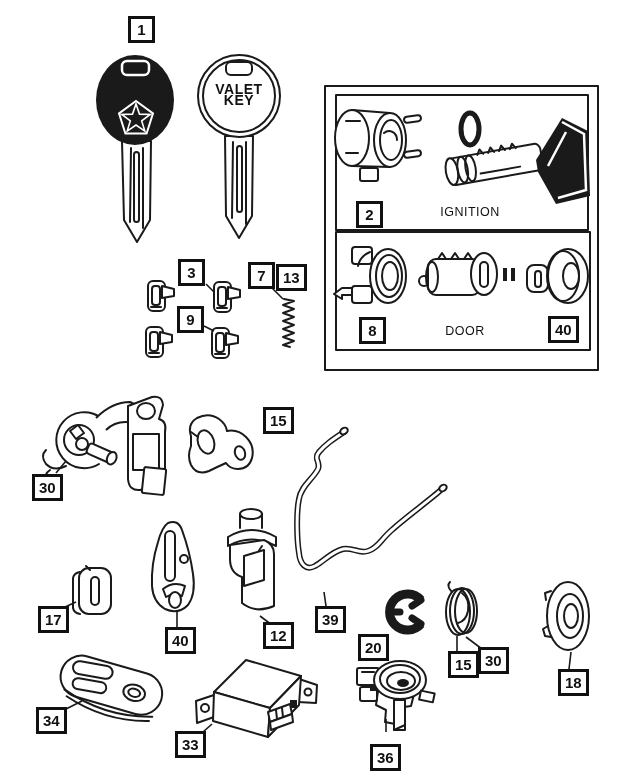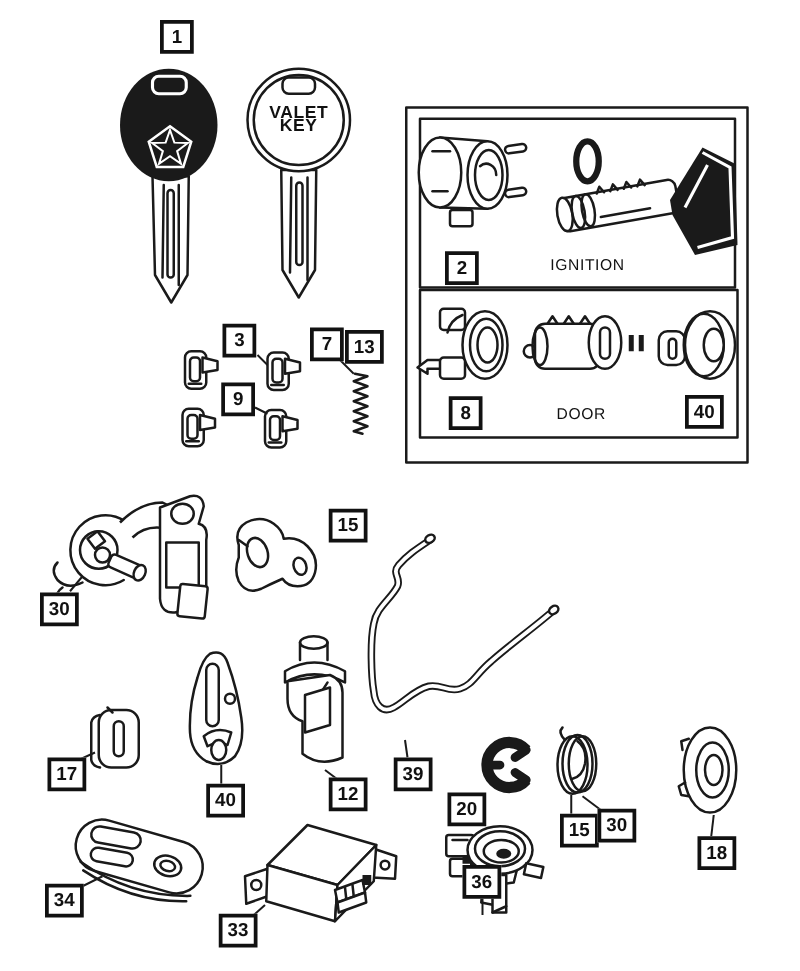--- a/index.html
+++ b/index.html
@@ -281,15 +281,15 @@
 <div class="callout" style="left:315px;top:606px">39</div>
 <div class="callout" style="left:38px;top:606px">17</div>
 <div class="callout" style="left:165px;top:627px">40</div>
 <div class="callout" style="left:263px;top:622px">12</div>
 <div class="callout" style="left:358px;top:634px">20</div>
 <div class="callout" style="left:448px;top:651px">15</div>
 <div class="callout" style="left:478px;top:647px">30</div>
 <div class="callout" style="left:558px;top:669px">18</div>
 <div class="callout" style="left:36px;top:707px">34</div>
 <div class="callout" style="left:175px;top:731px">33</div>
-<div class="callout" style="left:370px;top:692px">36</div>
+<div class="callout" style="left:370px;top:744px">36</div>
 
 </div>
 
 </body></html>

